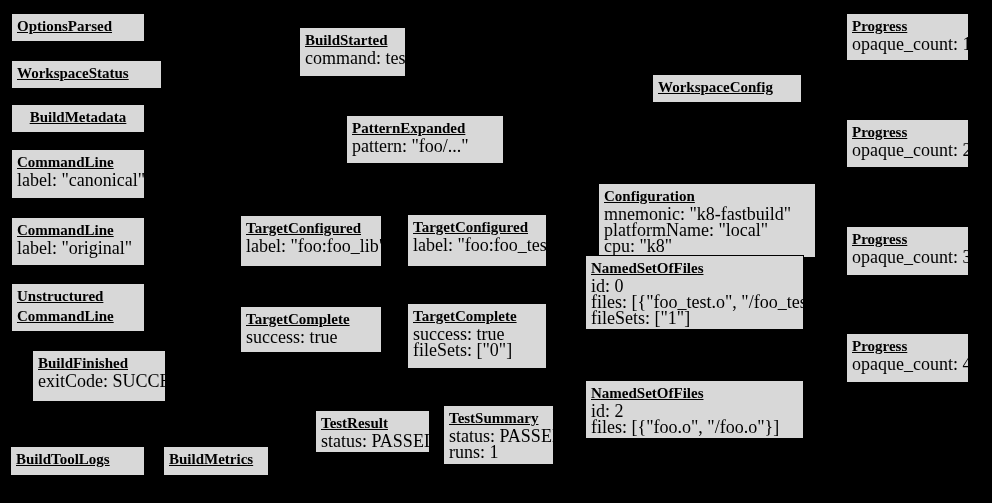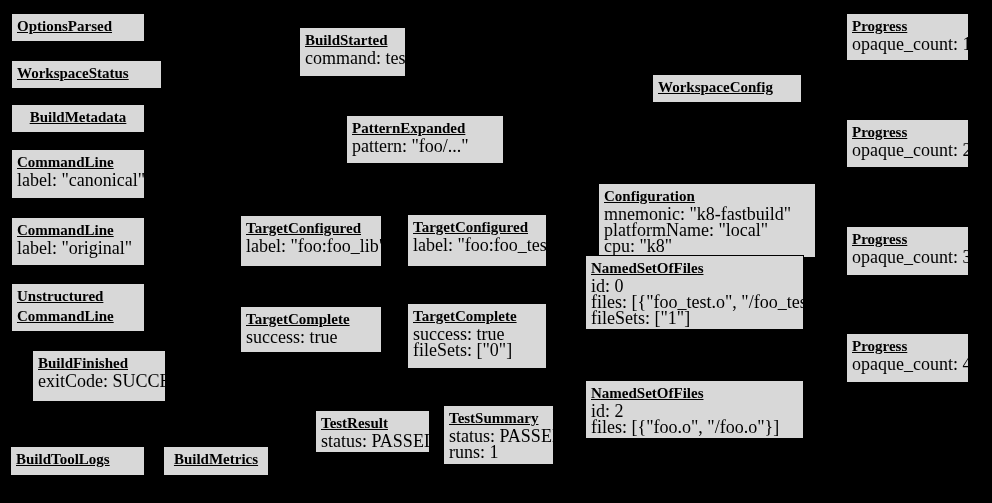--- a/index.html
+++ b/index.html
@@ -37,21 +37,21 @@
   }
   
   .n0  { left: 11px;  top: 13px;  width: 134px; min-height: 29px; }
   .n1  { left: 11px;  top: 60px;  width: 151px; min-height: 29px; }
   .n2  { left: 11px;  top: 104px; width: 134px; min-height: 29px; text-align: center; }
   .n3  { left: 11px;  top: 149px; width: 134px; min-height: 50px; }
   .n4  { left: 11px;  top: 217px; width: 134px; min-height: 49px; }
   .n5  { left: 11px;  top: 283px; width: 134px; min-height: 49px; }
   .n6  { left: 11px;  top: 350px; width: 134px; min-height: 52px; margin-left: 21px; }
   .n7  { left: 10px;  top: 446px; width: 135px; min-height: 30px; }
-  .n8  { left: 163px; top: 446px; width: 106px; min-height: 30px; text-align: center; }
+  .n8  { left: 163px; top: 446px; width: 106px; min-height: 30px; }
   .n9  { left: 299px; top: 12px;  width: 107px; min-height: 50px; margin-top: 15px; }
   .n10 { left: 299px; top: 115px; width: 158px; min-height: 49px; margin-left: 47px; }
   .n11 { left: 240px; top: 215px; width: 142px; min-height: 52px; }
   .n12 { left: 407px; top: 214px; width: 140px; min-height: 53px; }
   .n13 { left: 240px; top: 306px; width: 142px; min-height: 47px; }
   .n14 { left: 407px; top: 303px; width: 140px; min-height: 66px; }
   .n15 { left: 315px; top: 410px; width: 115px; min-height: 42px; }
   .n16 { left: 443px; top: 405px; width: 111px; min-height: 60px; }
   .n17 { left: 652px; top: 74px;  width: 150px; min-height: 29px; }
   .n18 { left: 598px; top: 159px; width: 218px; min-height: 74px; margin-top: 24px; }

